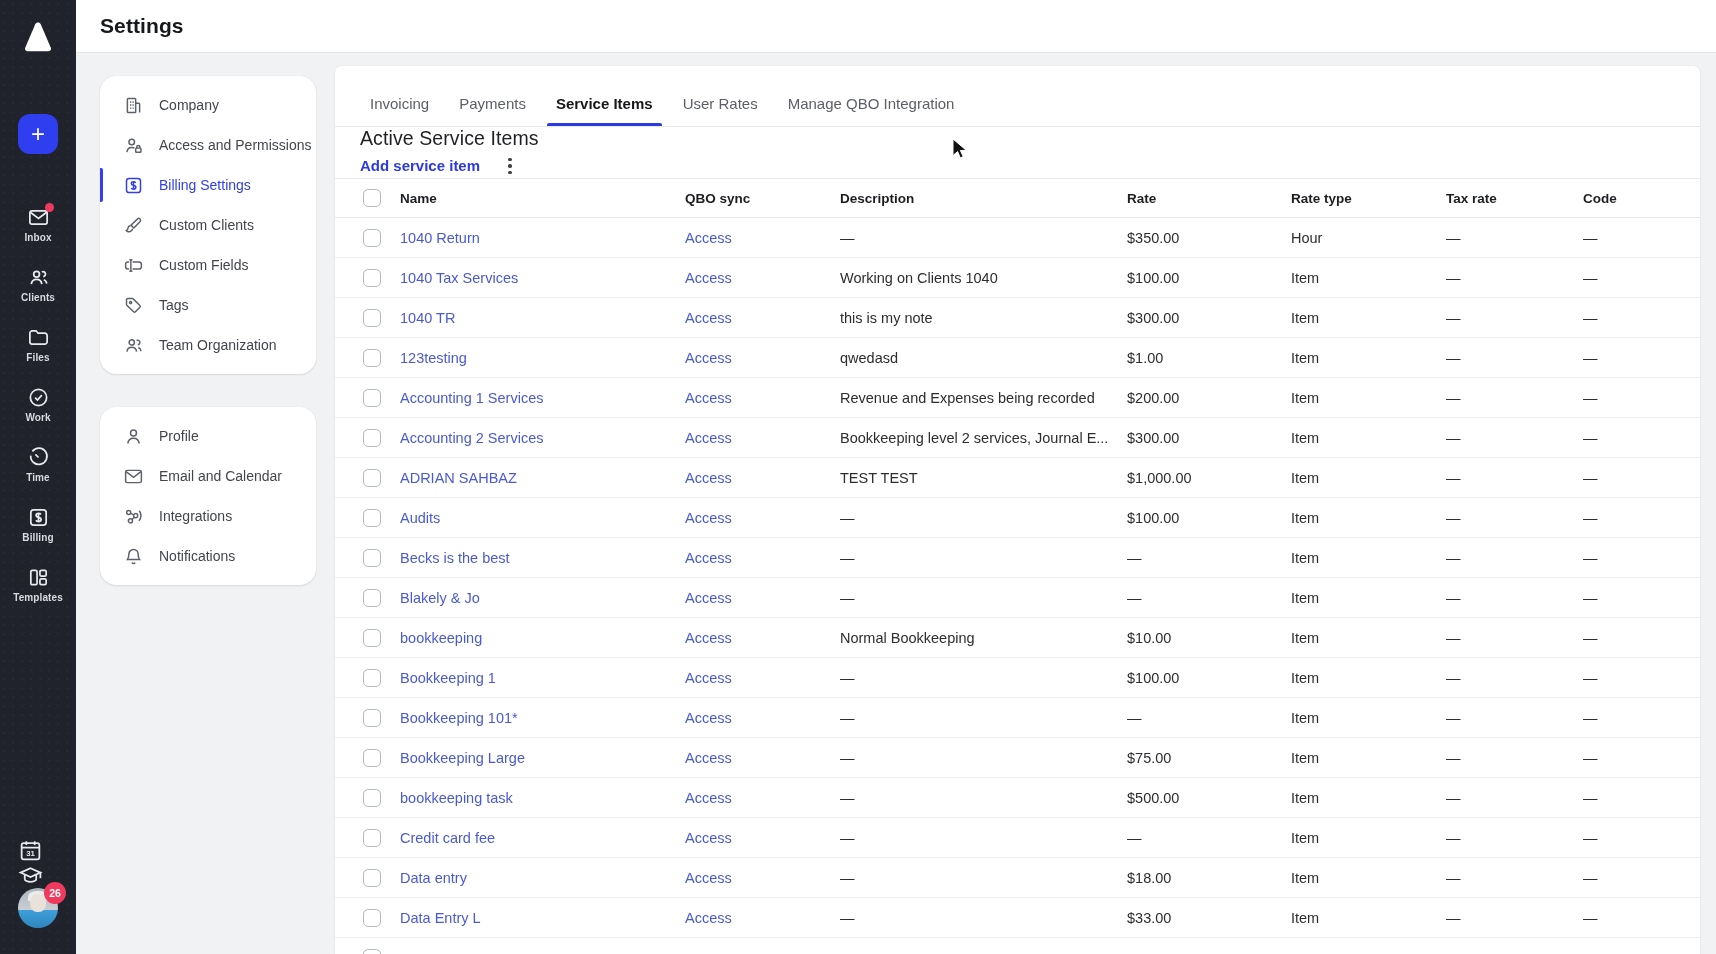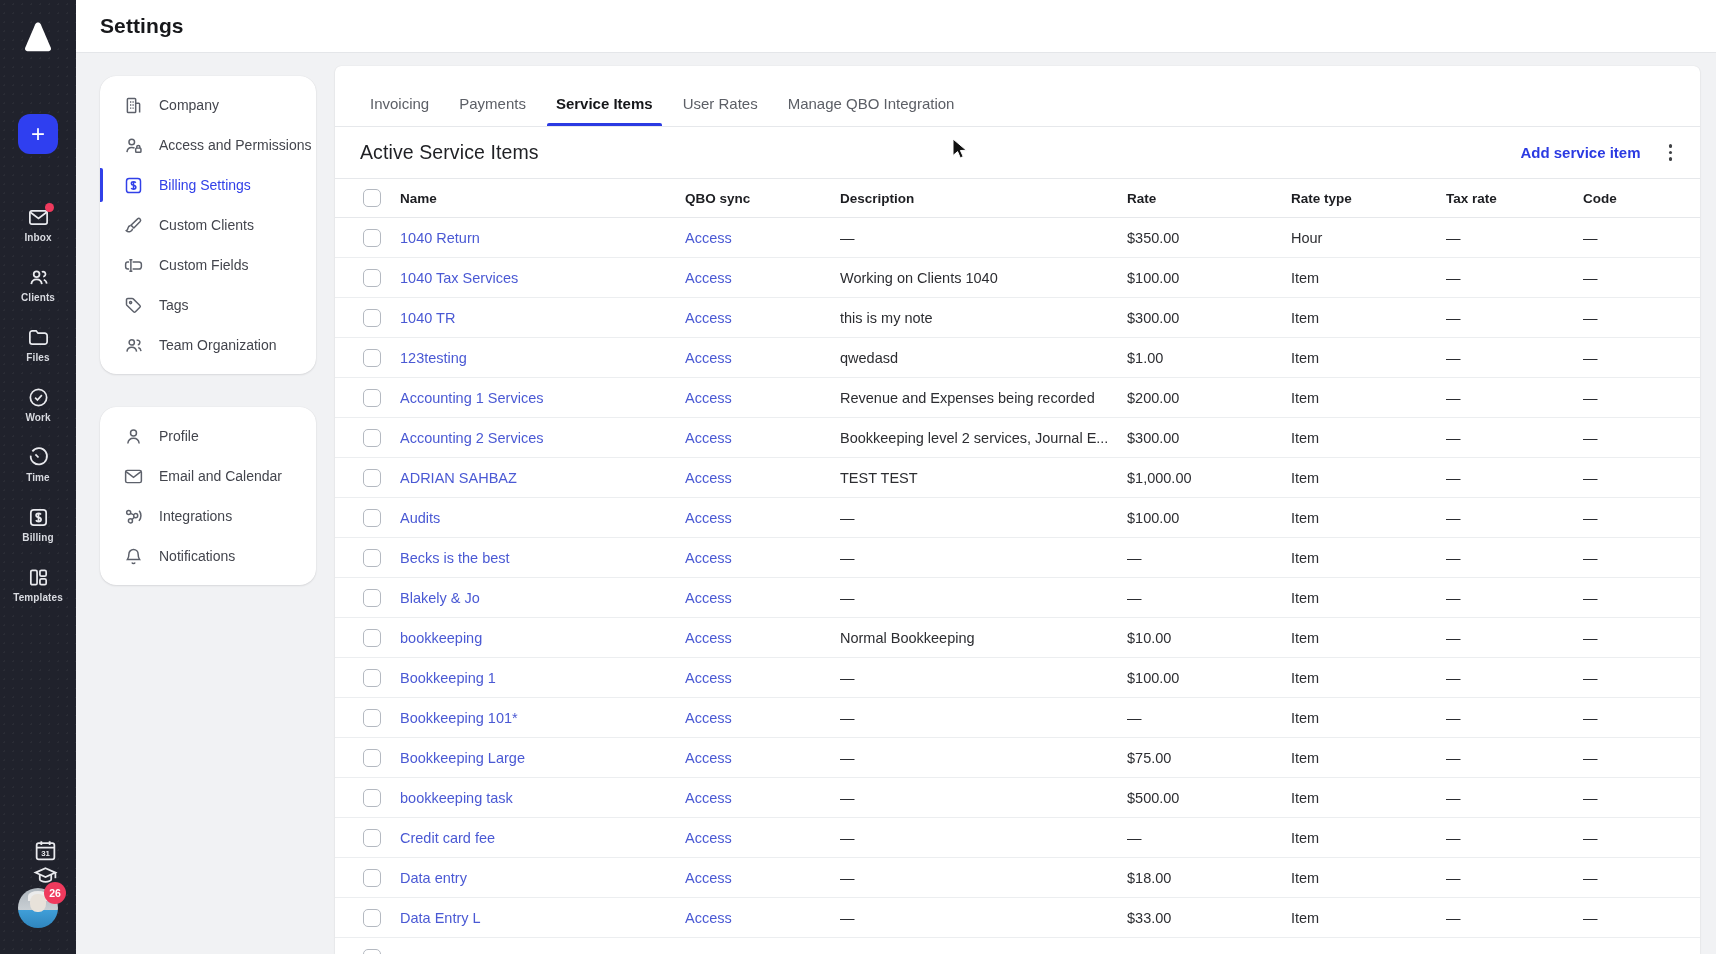--- a/index.html
+++ b/index.html
@@ -13,21 +13,21 @@
           background-image:radial-gradient(rgba(255,255,255,.045) 1px, transparent 1px); background-size:9px 9px; }
   .rail-logo { margin-top:17px; width:42px; height:42px; display:flex; align-items:center; justify-content:center; }
   .plus-btn { margin-top:55px; width:40px; height:40px; border-radius:12px; background:#2f3ff0; border:none;
               color:#fff; font-size:24px; line-height:1; display:flex; align-items:center; justify-content:center; cursor:pointer; }
   .rail-items { margin-top:40px; display:flex; flex-direction:column; align-items:center; }
   .rail-item { width:76px; height:60px; display:flex; flex-direction:column; align-items:center; justify-content:center; color:#e9eaee; cursor:pointer; }
   .rail-item svg { width:23px; height:23px; }
   .rail-item .lbl { font-size:10px; margin-top:3px; color:#d9dbe1; font-weight:bold; letter-spacing:.1px; }
   .icon-wrap { position:relative; display:flex; }
   .dot-badge { position:absolute; top:-3px; right:-4px; width:9px; height:9px; border-radius:50%; background:#ef3a5d; }
-  .rail-bottom { margin-top:auto; display:flex; flex-direction:column; align-items:flex-end; padding-bottom:26px; color:#e9eaee; }
+  .rail-bottom { margin-top:auto; display:flex; flex-direction:column; align-items:flex-start; padding-bottom:26px; color:#e9eaee; }
   .rail-bottom svg { width:25px; height:25px; }
   .avatar-wrap { position:relative; width:40px; height:40px; cursor:pointer; }
   .avatar { width:40px; height:40px; border-radius:50%; overflow:hidden; background:linear-gradient(180deg,#aeb6bd 0%,#c9cfd4 55%,#3f9ed8 56%,#2f85bd 100%); position:relative; }
   .avatar .head { position:absolute; left:12px; top:6px; width:16px; height:18px; border-radius:45%; background:#e8e2da; }
   .avatar .hair { position:absolute; left:10px; top:3px; width:20px; height:10px; border-radius:50% 50% 0 0; background:#ececec; }
   .count-badge { position:absolute; top:-6px; right:-8px; min-width:22px; height:22px; border-radius:11px; background:#ef3a5d;
                  color:#fff; font-size:10.5px; font-weight:bold; display:flex; align-items:center; justify-content:center; padding:0 4px; }
 
   
   .content { flex:1; display:flex; flex-direction:column; min-width:0; }
@@ -47,21 +47,21 @@
   .nav-item.active svg { color:#3140e8; }
   .nav-item.active::before { content:""; position:absolute; left:0; top:3px; bottom:3px; width:3px; background:#3140e8; border-radius:0 2px 2px 0; }
 
   
   .main-card { flex:1; display:flex; flex-direction:column; min-width:0; border-bottom-left-radius:0; border-bottom-right-radius:0; overflow:hidden; }
   .tabs { display:flex; gap:26px; padding-left:33px; height:61px; border-bottom:1px solid #e6e8eb; flex-shrink:0; }
   .tab { display:flex; align-items:center; font-size:15px; color:#5c5f66; cursor:pointer; position:relative; padding:0 2px;margin-top:14px; }
   .tab.active { color:#16171a; font-weight:bold; }
   .tab.active::after { content:""; position:absolute; left:-7px; right:-7px; bottom:0; height:3px; background:#2b3ae2; border-radius:2px 2px 0 0; }
 
-  .list-header { height:51px; display:flex; align-items:center; justify-content:space-between; padding:0 22px 0 25px; flex-shrink:0; }
+  .list-header { height:51px; display:flex; justify-content:space-between; padding:0 22px 0 25px; flex-shrink:0;flex-direction:column; }
   .list-title { font-size:19.5px; color:#1f2024; font-weight:400; letter-spacing:.1px; }
   .list-actions { display:flex; align-items:center; gap:22px; }
   .add-link { font-size:15px; font-weight:600; color:#2b3ae2; text-decoration:none; cursor:pointer; }
   .kebab { display:flex; flex-direction:column; gap:3px; padding:4px 6px; cursor:pointer; background:none; border:none; }
   .kebab span { width:3.5px; height:3.5px; border-radius:50%; background:#3f4145; }
 
   .grid-row { display:grid; grid-template-columns:65px 285px 155px 287px 164px 155px 137px 1fr; align-items:center; }
   .thead { height:40px; border-top:1px solid #e6e8eb; border-bottom:1px solid #e6e8eb; font-size:13.5px; font-weight:bold; color:#1d1e22; flex-shrink:0; }
   .tbody { flex:1; overflow:hidden; }
   .trow { height:40px; border-bottom:1px solid #eceef0; font-size:14.5px; color:#2c2d31; }

